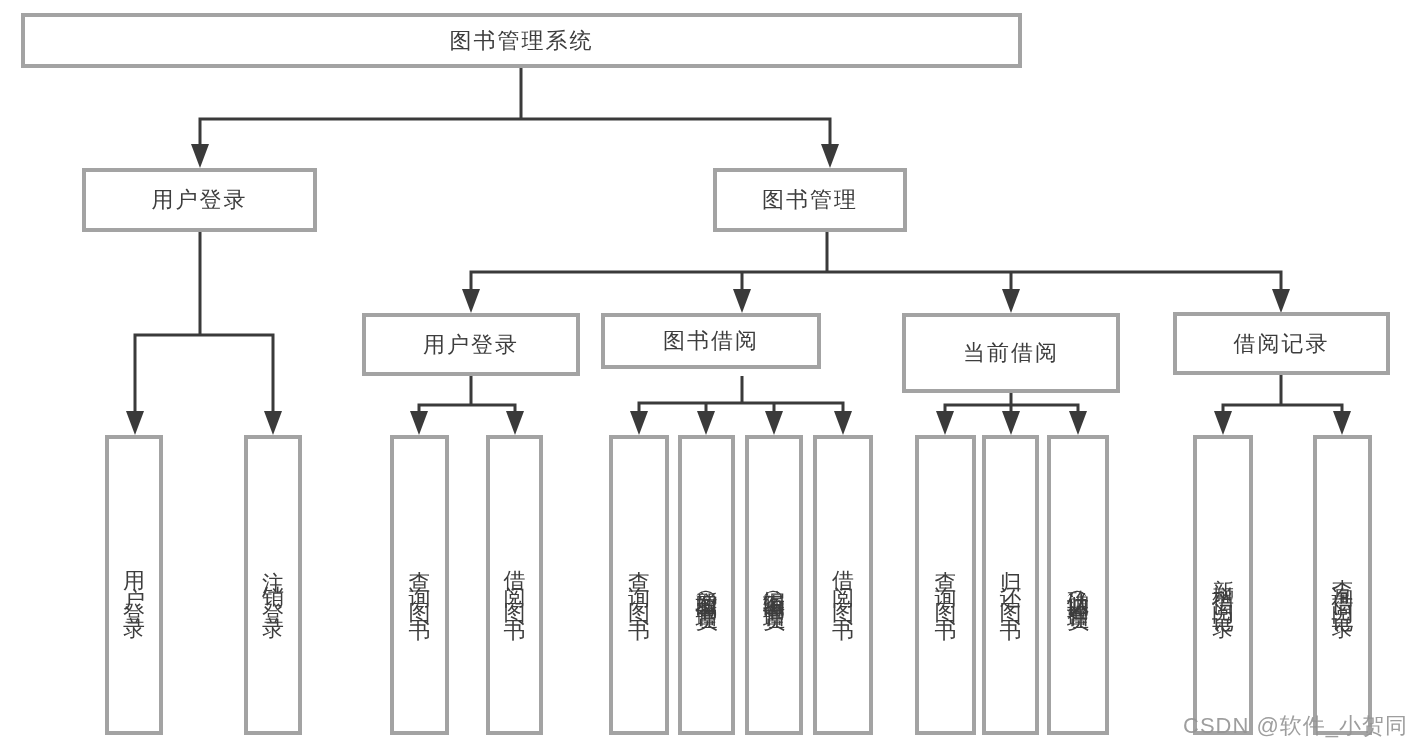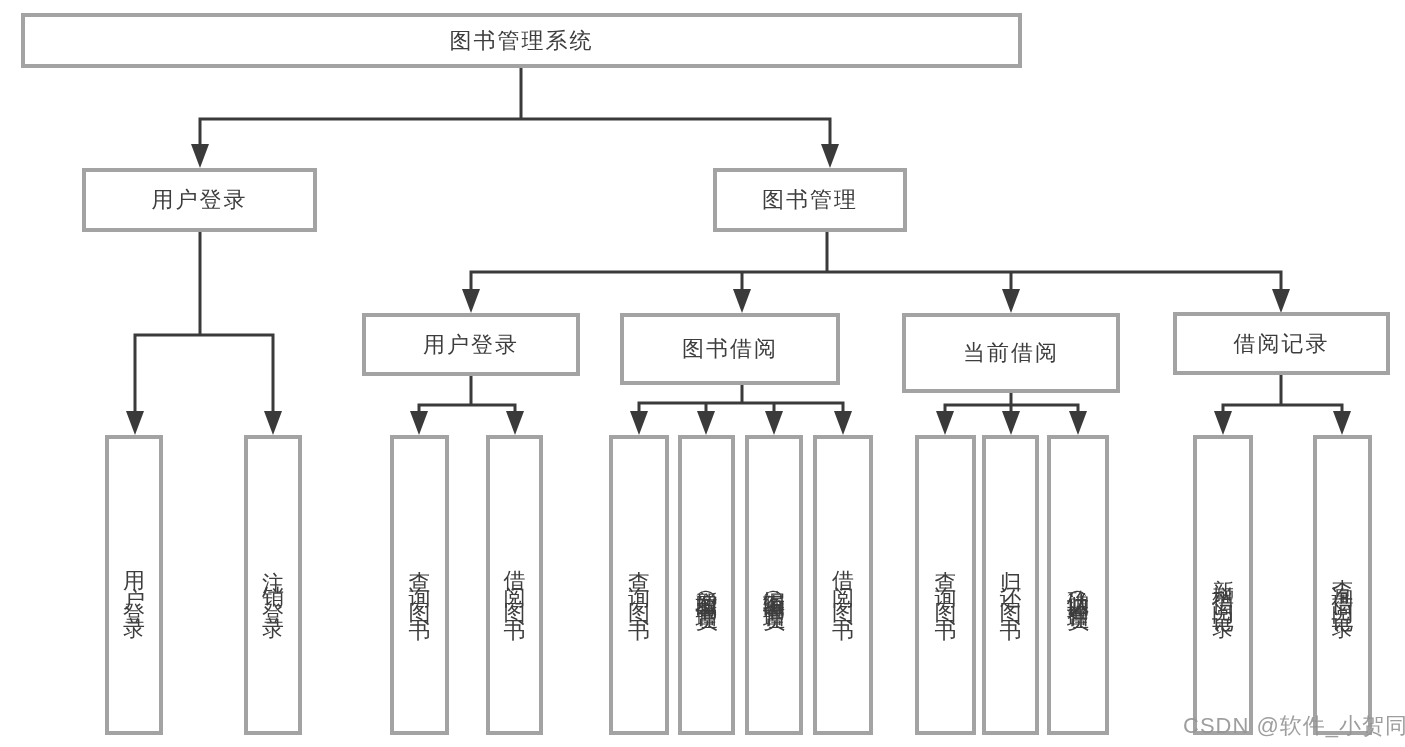--- a/index.html
+++ b/index.html
@@ -103,21 +103,21 @@
       M1333 411 L1351 411 L1342 435 Z
     "></path>
   </svg>
 
   <div class="node" style="left:21px; top:13px; width:1001px; height:55px;">图书管理系统</div>
 
   <div class="node" style="left:82px; top:168px; width:235px; height:64px;">用户登录</div>
   <div class="node" style="left:713px; top:168px; width:194px; height:64px;">图书管理</div>
 
   <div class="node" style="left:362px; top:313px; width:218px; height:63px;">用户登录</div>
-  <div class="node" style="left:620px; top:313px; width:220px; height:72px;">图书借阅</div>
+  <div class="node" style="left:601px; top:313px; width:220px; height:56px;">图书借阅</div>
   <div class="node" style="left:902px; top:313px; width:218px; height:80px;">当前借阅</div>
   <div class="node" style="left:1173px; top:312px; width:217px; height:63px;">借阅记录</div>
 
   <div class="node leaf space-wide" style="left:105px; top:435px; width:58px; height:300px;">用户登录</div>
   <div class="node leaf space-wide" style="left:244px; top:435px; width:58px; height:300px;">注销登录</div>
 
   <div class="node leaf space-wide" style="left:390px; top:435px; width:59px; height:300px;">查询图书</div>
   <div class="node leaf space-wide" style="left:486px; top:435px; width:57px; height:300px;">借阅图书</div>
 
   <div class="node leaf space-wide" style="left:609px; top:435px; width:60px; height:300px;">查询图书</div>

